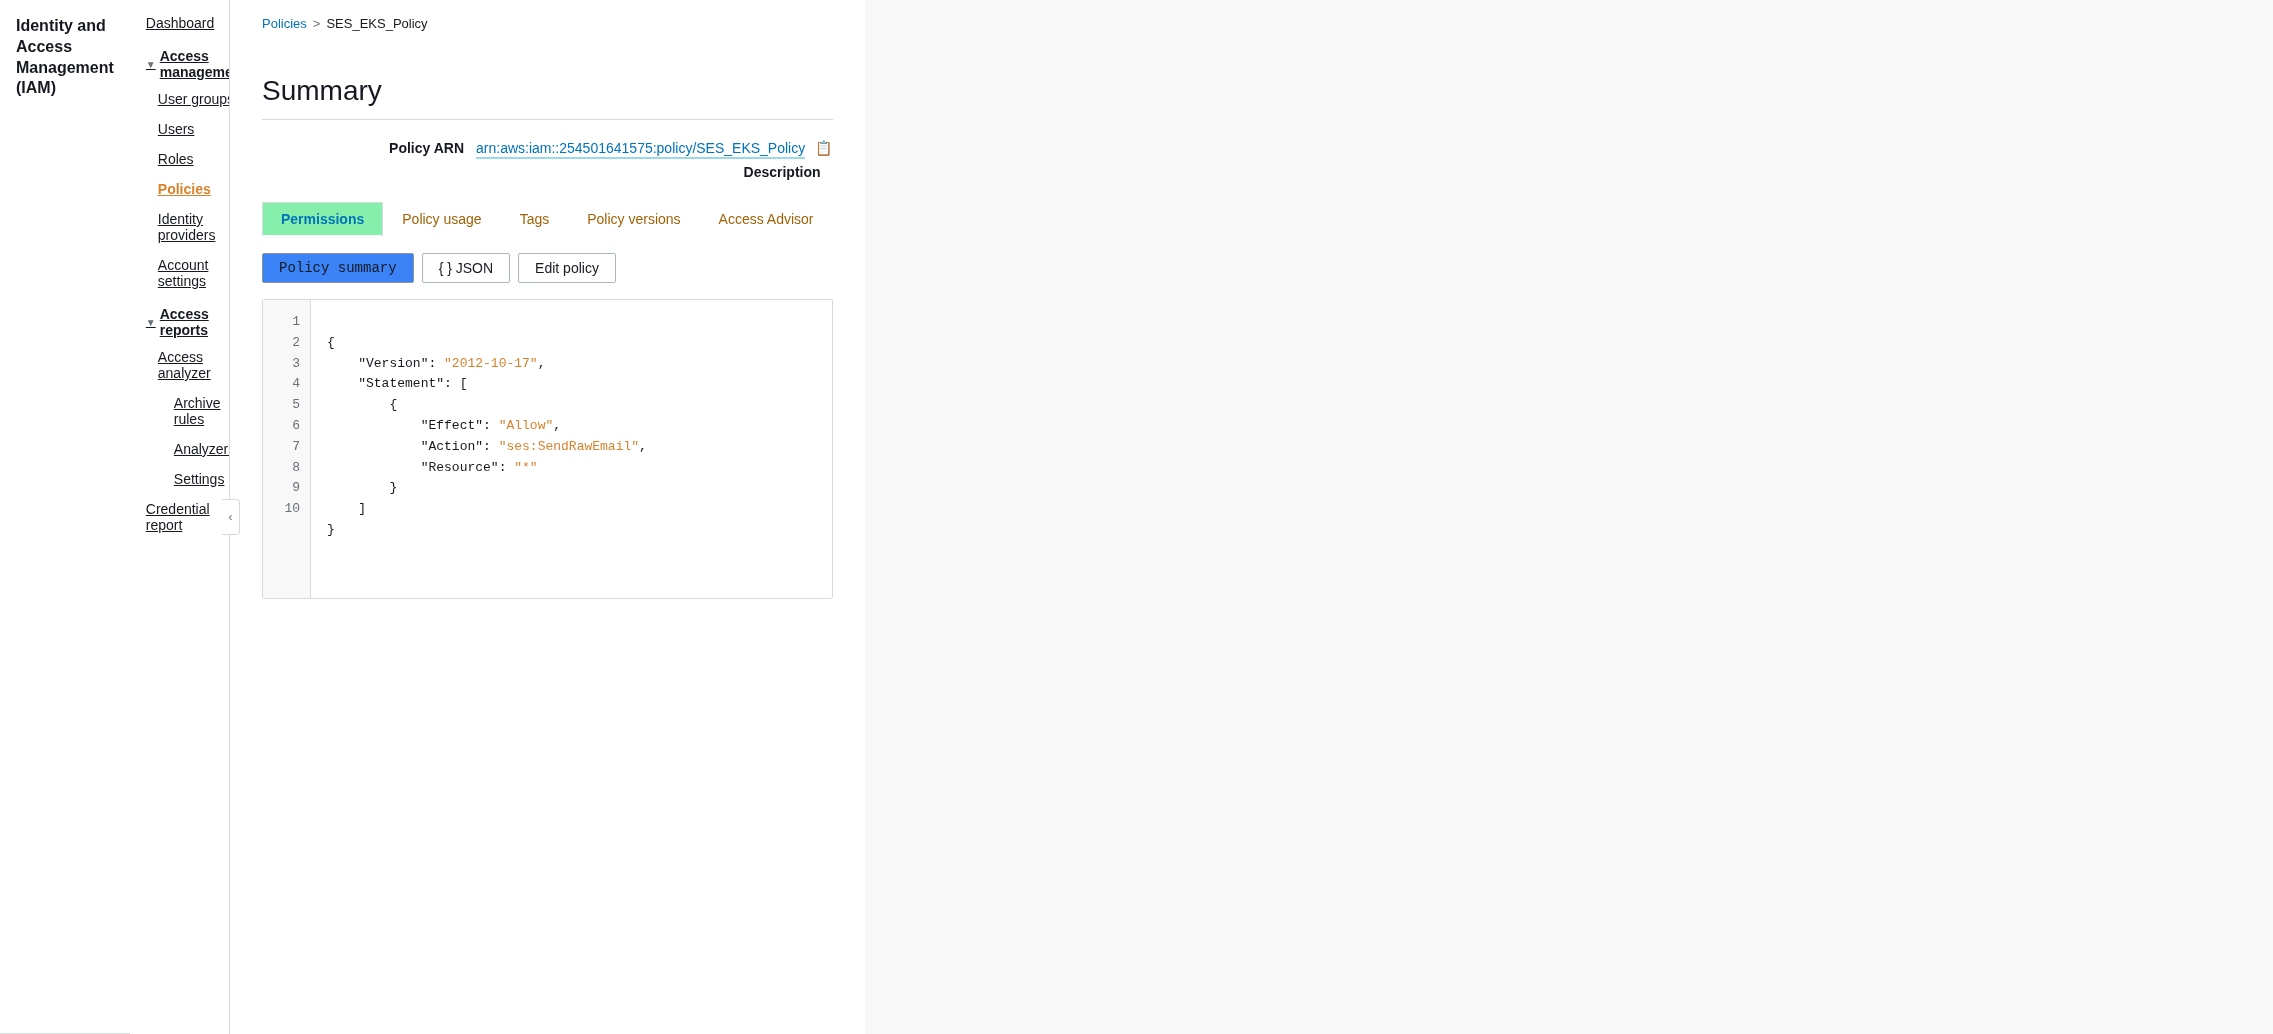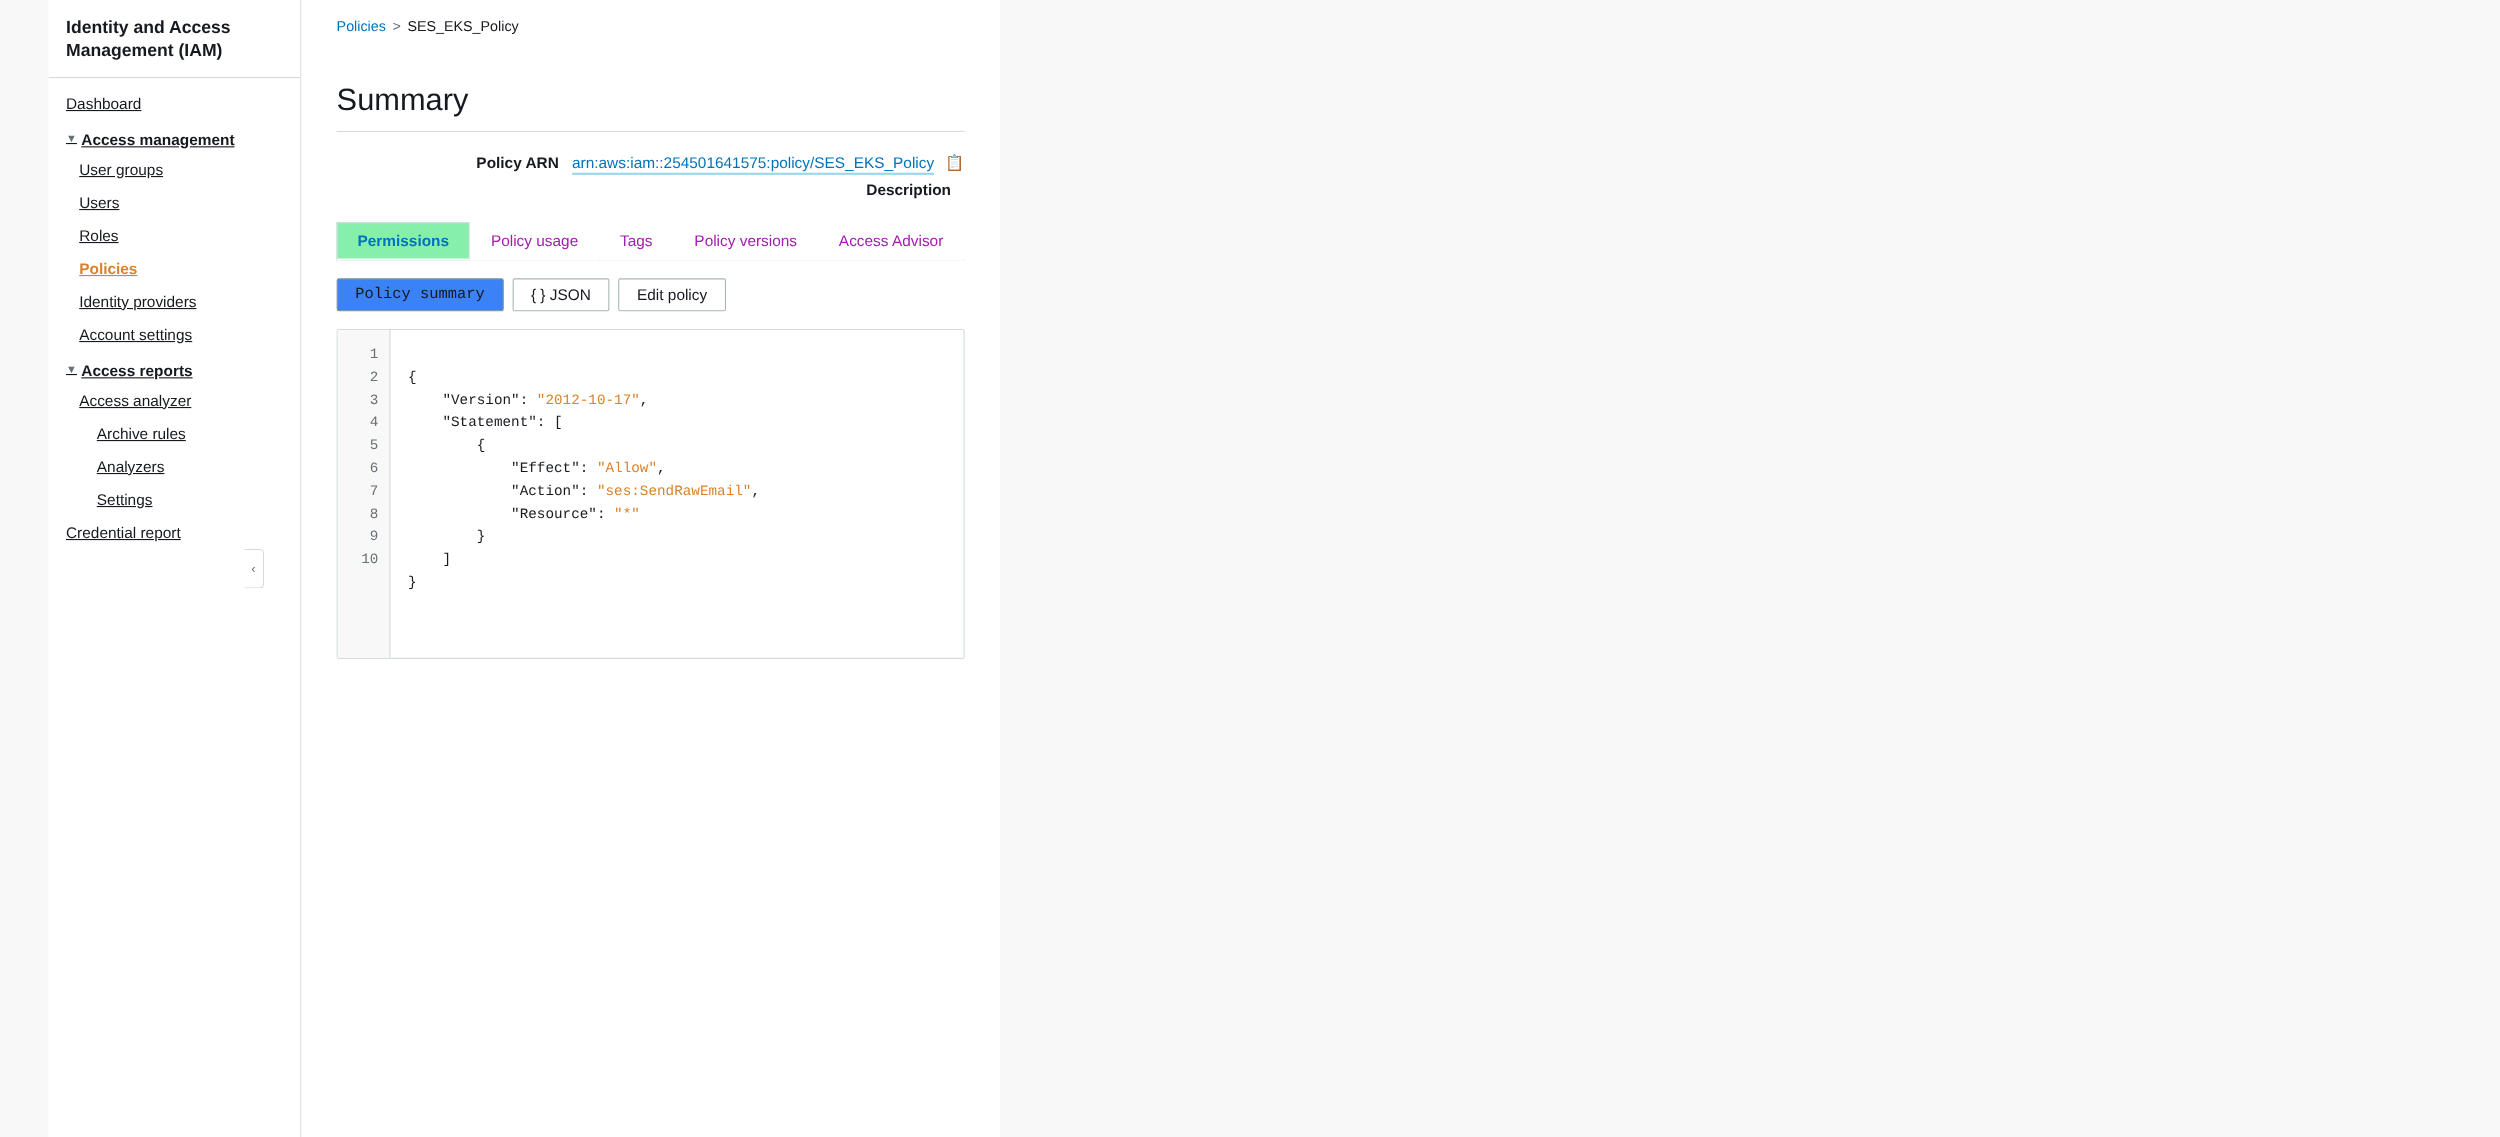--- a/index.html
+++ b/index.html
@@ -6,22 +6,20 @@
     body { font-family: 'Amazon Ember', Arial, sans-serif; font-size: 14px; color: #16191f; background: #f8f8f8; display: flex; height: 100vh; overflow: hidden; }
 
     
     #sidebar {
       width: 230px;
       min-width: 230px;
       background: #fff;
       border-right: 1px solid #d5dbdb;
       overflow-y: auto;
       display: flex;
-      flex-direction: column;
-      margin-left: 44px;
     }
     .sidebar-brand {
       padding: 16px 16px 12px 16px;
       border-bottom: 1px solid #d5dbdb;
     }
     .sidebar-brand-title {
       font-size: 16px;
       font-weight: 700;
       color: #16191f;
       line-height: 1.3;
@@ -149,21 +147,21 @@
     .tabs {
       display: flex;
       border-bottom: 2px solid #d5dbdb;
       margin-bottom: 16px;
       gap: 0;
     }
     .tab {
       padding: 8px 18px;
       cursor: pointer;
       font-size: 14px;
-      color: #a21caf;
+      color: #a16207;
       border: 1px solid transparent;
       border-bottom: none;
       background: #fff;
       position: relative;
       bottom: -2px;
     }
     .tab.active {
       border: 1px solid #d5dbdb;
       border-bottom: 2px solid #fff;
       font-weight: 600;

